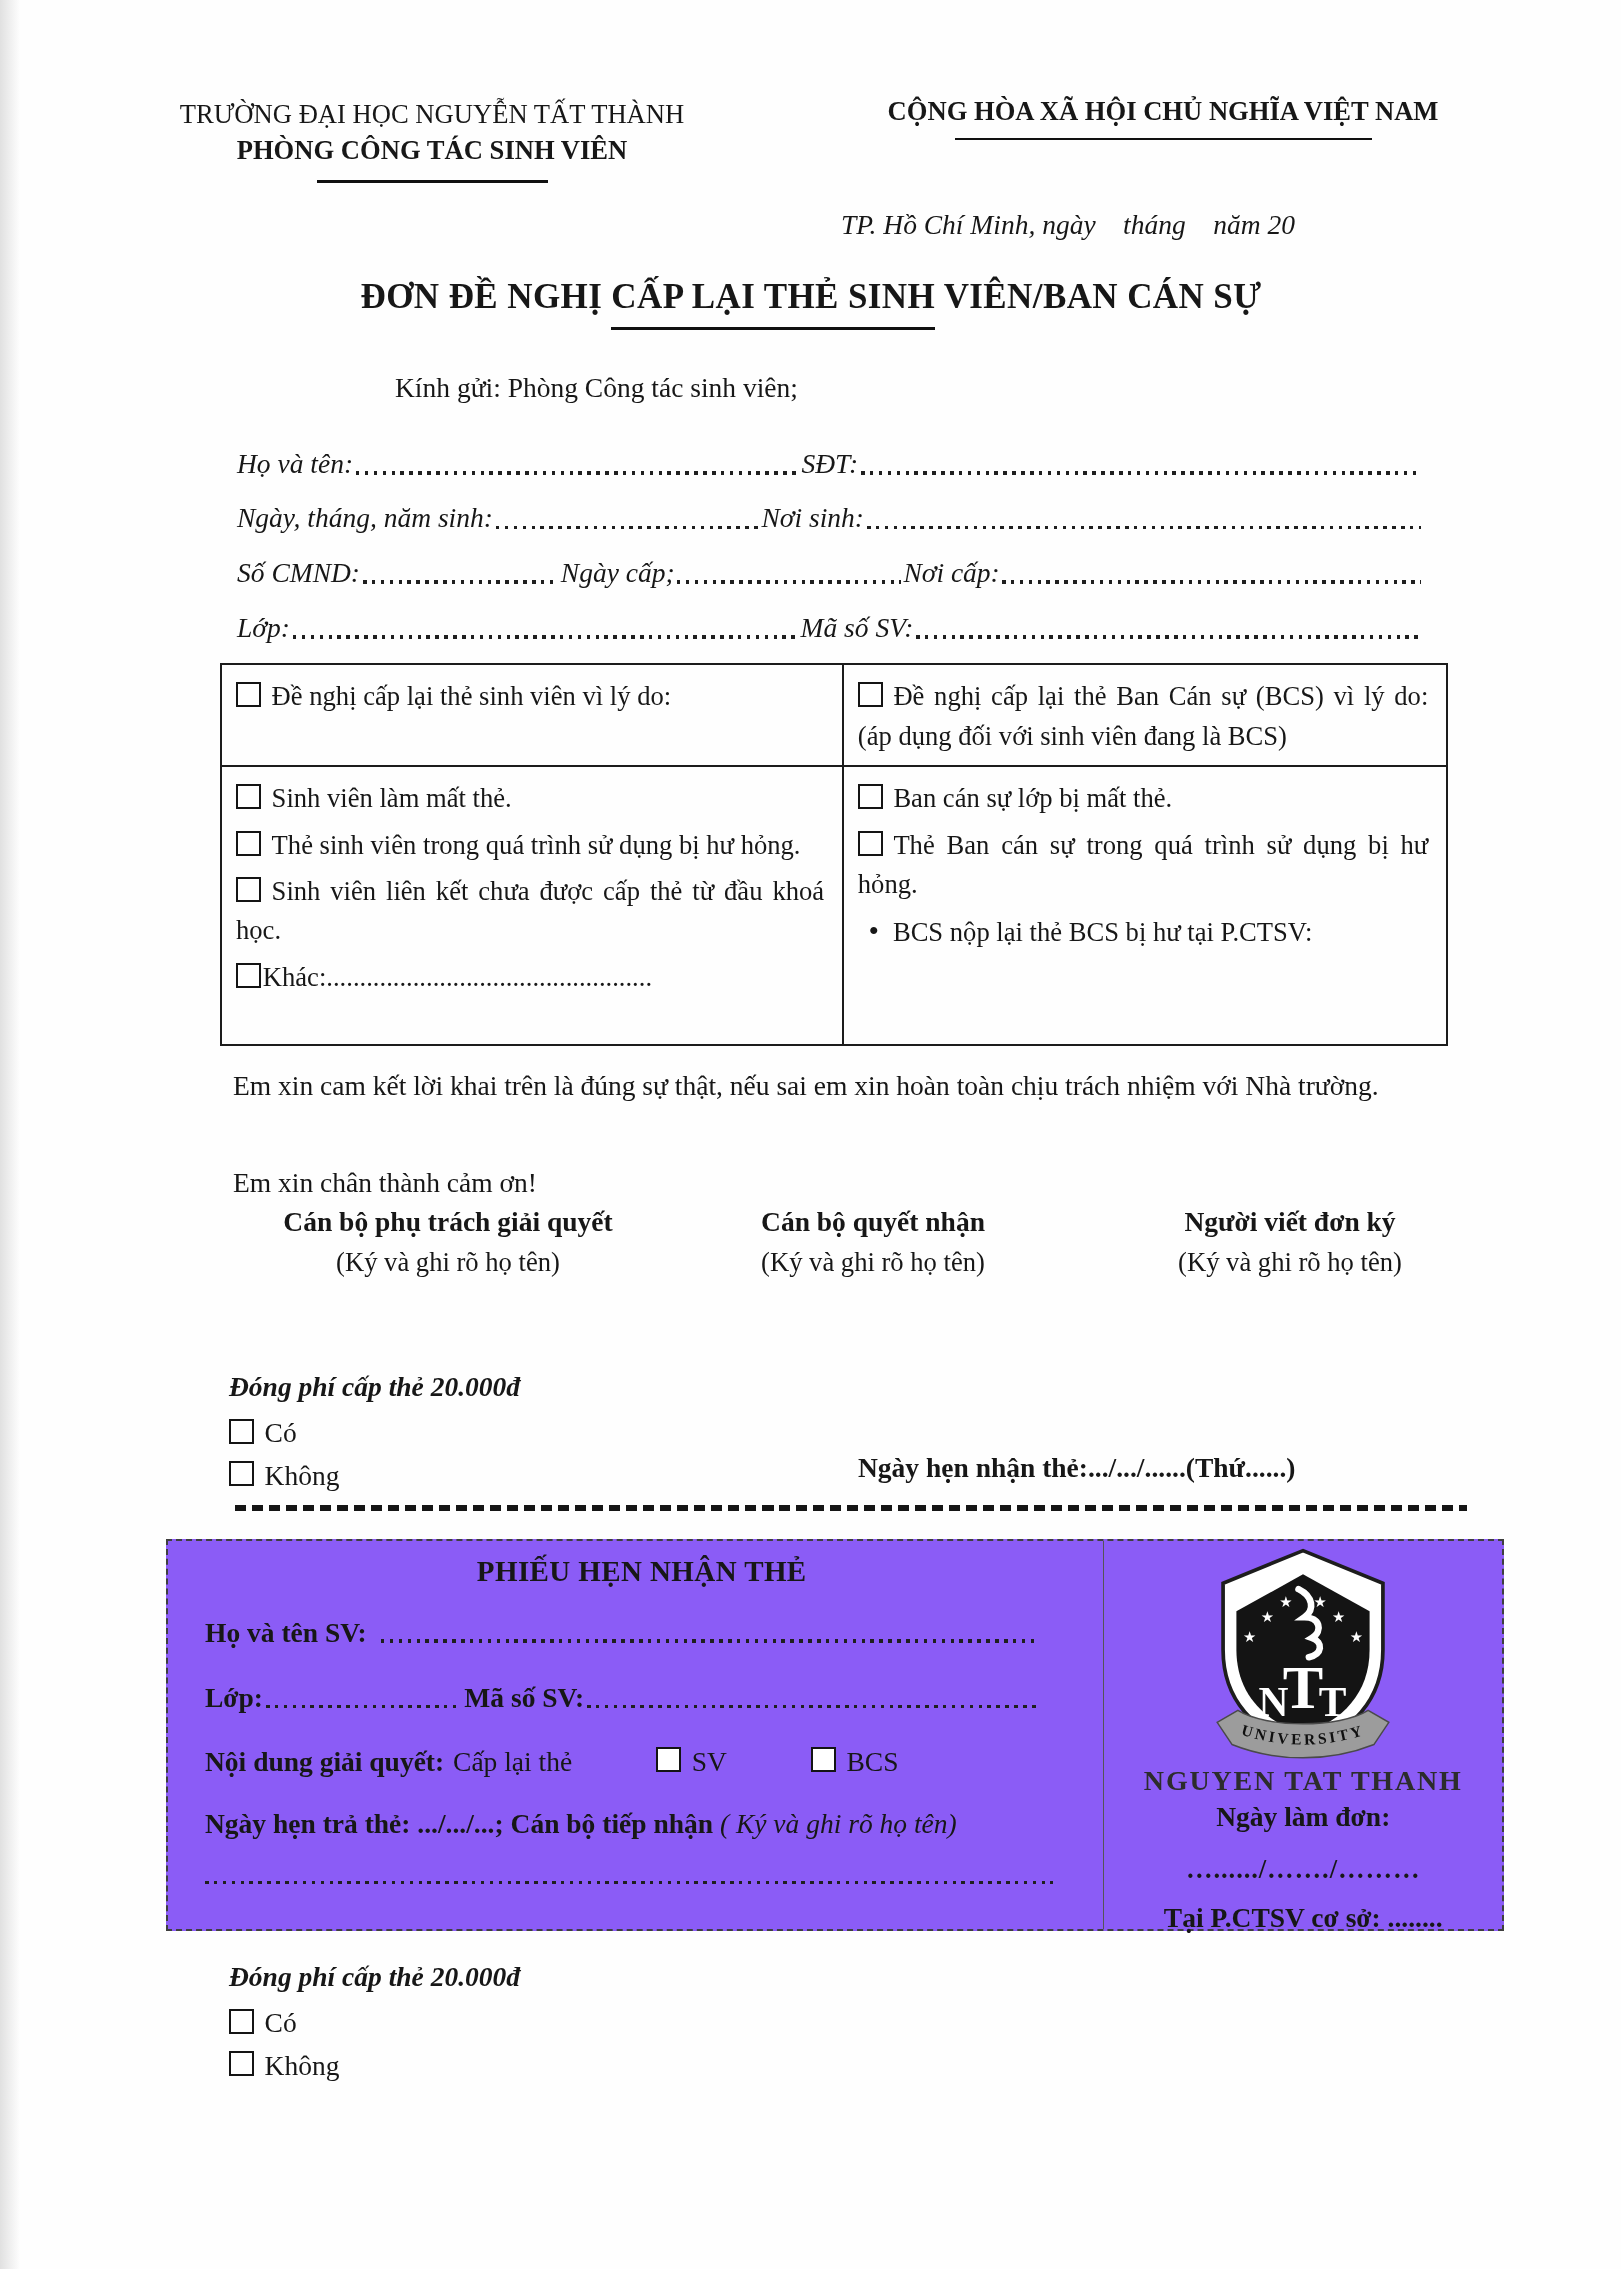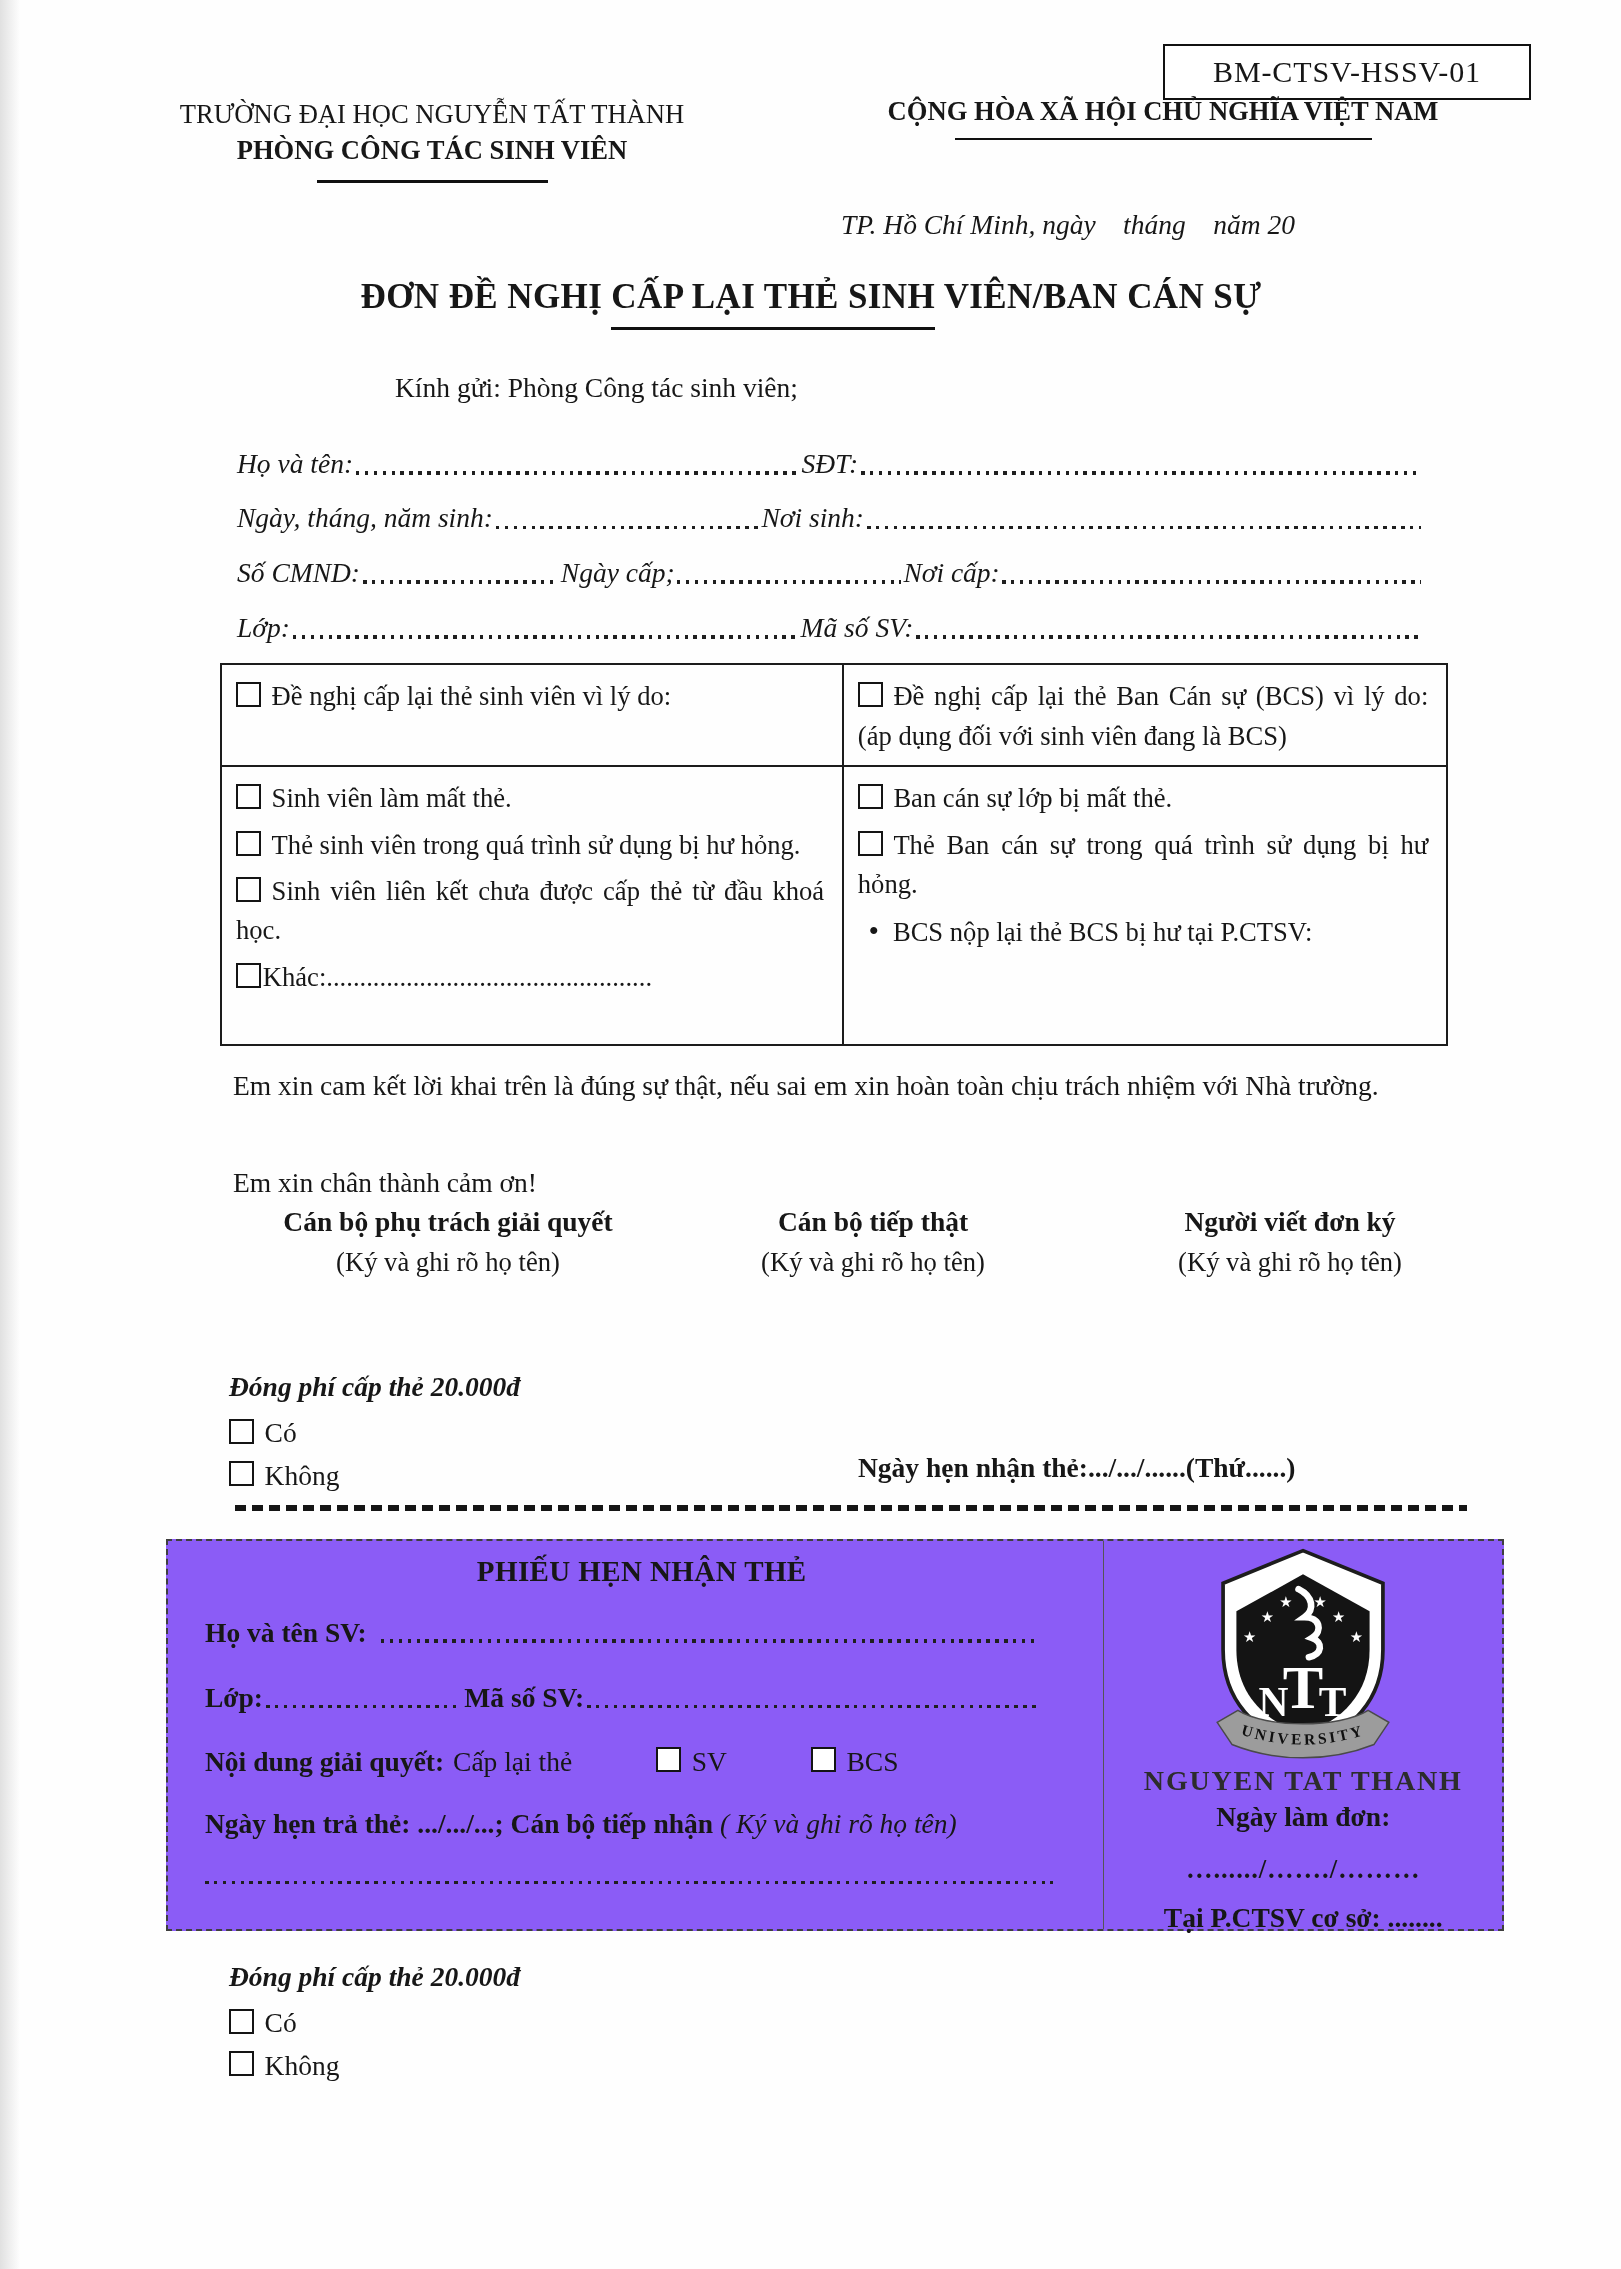--- a/index.html
+++ b/index.html
@@ -88,23 +88,20 @@
   .date-label{font-size:27.5px;font-weight:bold;margin-top:3.5px;}
   .date-dots{font-size:26.6px;font-weight:bold;margin-top:21px;letter-spacing:0.9px;}
   .campus{font-size:27.5px;font-weight:bold;margin-top:17.7px;}
 </style>
 </head>
 <body>
 
 <div class="page">
   <div class="scan-edge"></div>
 
-  <div class="badge">
-    <span>BM-CTSV-HSSV-01</span>
-  </div>
 
   <div class="hdr-left">
     <div class="l1">TRƯỜNG ĐẠI HỌC NGUYỄN TẤT THÀNH</div>
     <div class="l2">PHÒNG CÔNG TÁC SINH VIÊN</div>
     <div class="rule"></div>
   </div>
 
   <div class="hdr-right">
     <div class="l1">CỘNG HÒA XÃ HỘI CHỦ NGHĨA VIỆT NAM</div>
     <div class="rule"></div>
@@ -173,21 +170,21 @@
   </div>
 
   <div class="commit">Em xin cam kết lời khai trên là đúng sự thật, nếu sai em xin hoàn toàn chịu trách nhiệm với Nhà trường.</div>
   <div class="thanks">Em xin chân thành cảm ơn!</div>
 
   <div class="sig sig1">
     <div class="t">Cán bộ phụ trách giải quyết</div>
     <div class="n">(Ký và ghi rõ họ tên)</div>
   </div>
   <div class="sig sig2">
-    <div class="t">Cán bộ tiếp thật</div>
+    <div class="t">Cán bộ quyết nhận</div>
     <div class="n">(Ký và ghi rõ họ tên)</div>
   </div>
   <div class="sig sig3">
     <div class="t">Người viết đơn ký</div>
     <div class="n">(Ký và ghi rõ họ tên)</div>
   </div>
 
   <div class="fee">
     <div class="ft">Đóng phí cấp thẻ 20.000đ</div>
     <div class="cbrow"><span class="cb"></span><span>Có</span></div>

